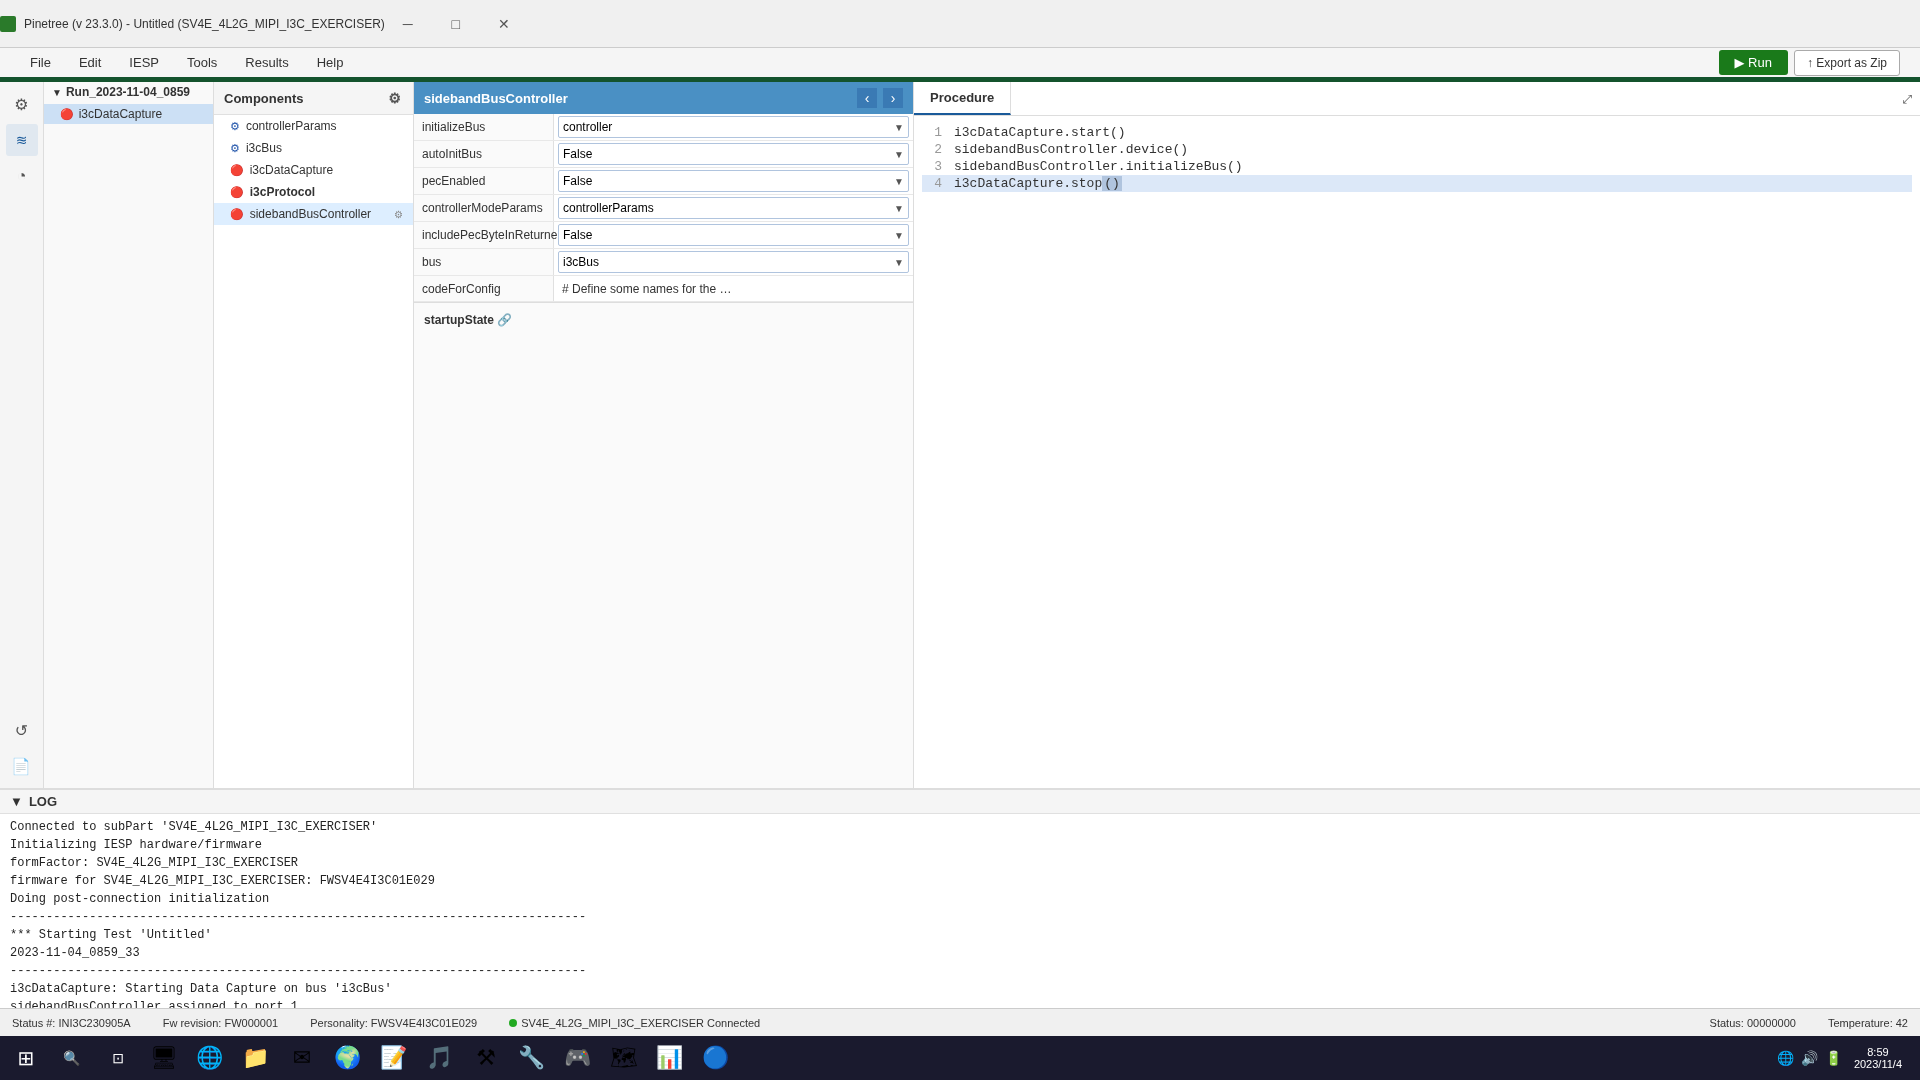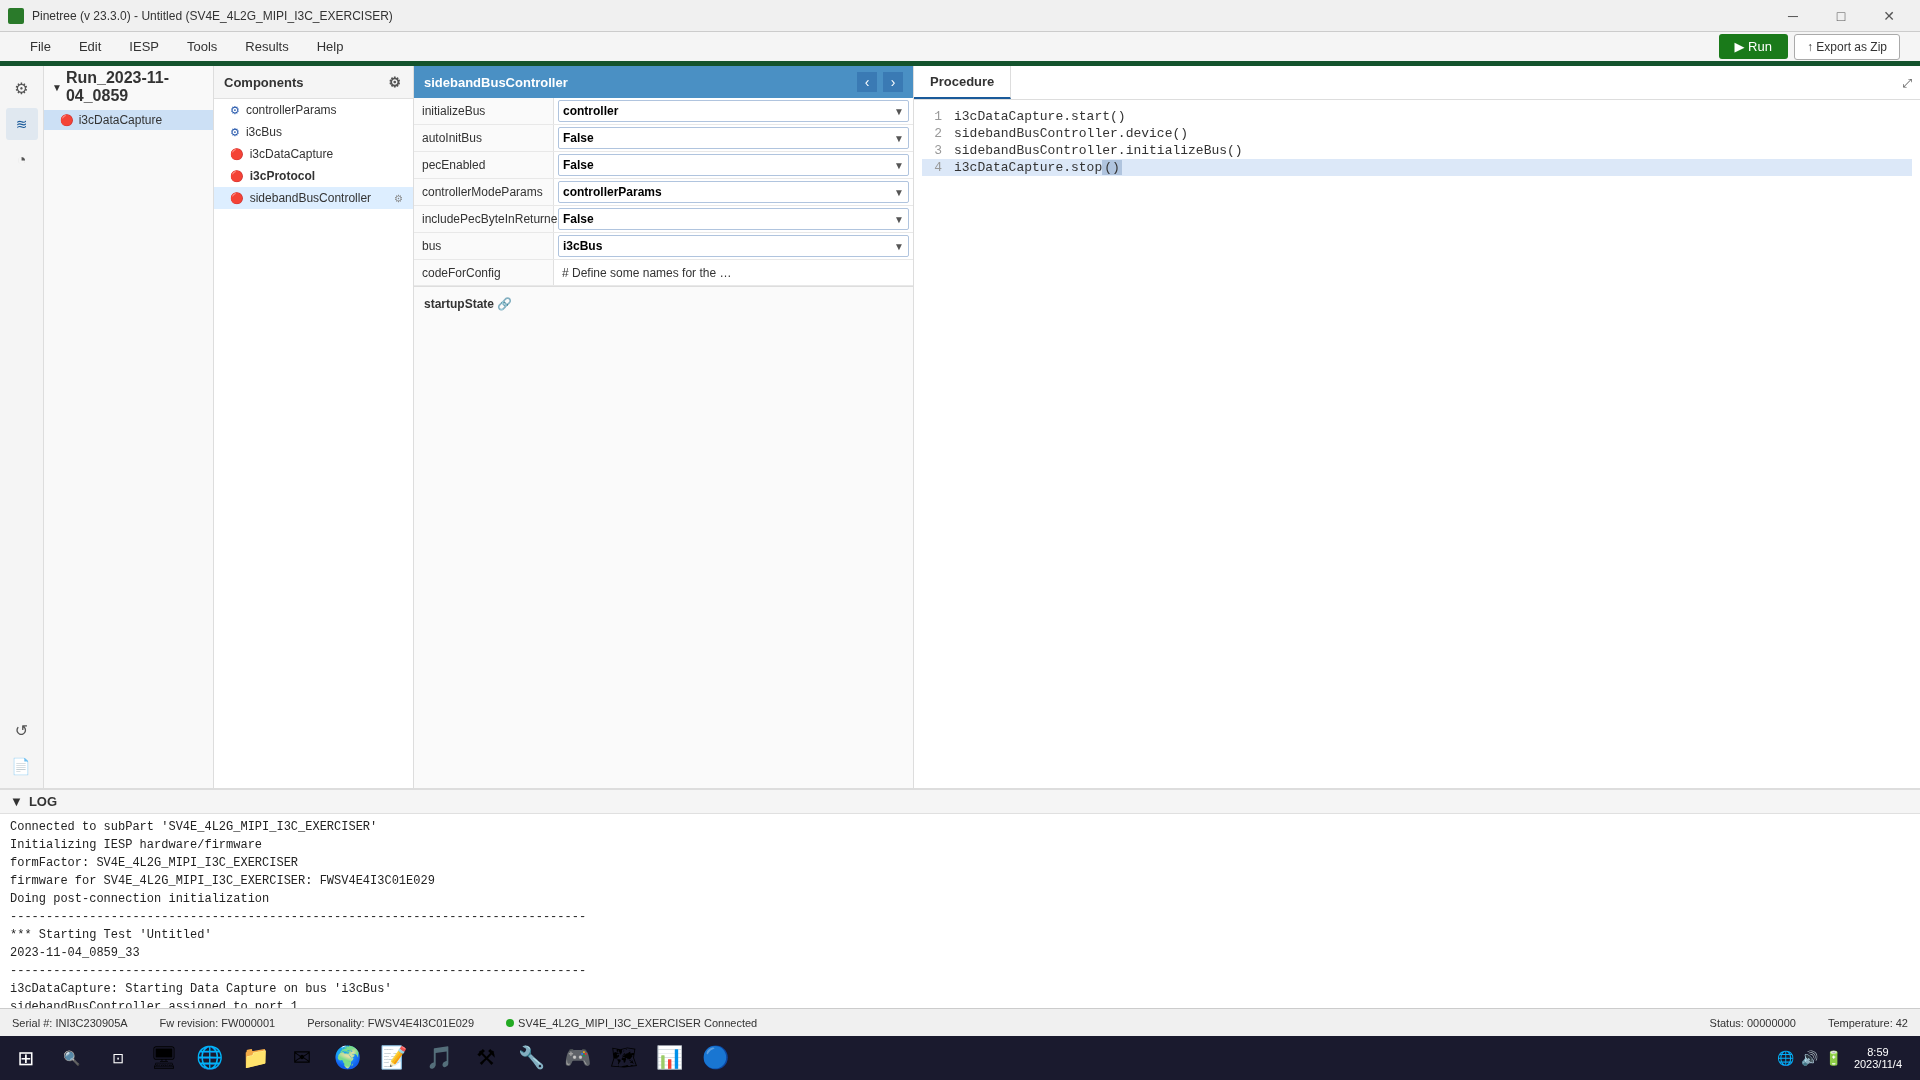--- a/index.html
+++ b/index.html
@@ -1,19 +1,19 @@
 <!DOCTYPE html>
 <html><head>
   <meta charset="utf-8">
   <style>
     * { box-sizing: border-box; margin: 0; padding: 0; }
     body { font-family: 'Segoe UI', Arial, sans-serif; font-size: 12px; background: #f0f0f0; width: 1920px; height: 1080px; overflow: hidden; display: flex; flex-direction: column; }
     
     
-    .title-bar { background: #f0f0f0; height: 32px; display: flex; align-items: center; justify-content: space-between; padding: 0 8px; border-bottom: 1px solid #ccc; }
+    .title-bar { background: #f0f0f0; height: 48px; display: flex; align-items: center; padding: 0 0; border-bottom: 1px solid #ccc; }
     .title-bar-left { display: flex; align-items: center; gap: 8px; }
     .title-bar-icon { width: 16px; height: 16px; background: #2a7a2a; border-radius: 2px; }
     .title-bar-text { font-size: 12px; color: #333; }
     .title-bar-controls { display: flex; gap: 2px; }
     .title-btn { width: 46px; height: 32px; border: none; background: transparent; cursor: pointer; display: flex; align-items: center; justify-content: center; font-size: 14px; color: #555; }
 
     
     .menu-bar { background: #f5f5f5; height: 34px; display: flex; align-items: center; padding: 0 20px; border-bottom: 5px solid #14532d; gap: 8px; }
     .menu-item { padding: 4px 10px; cursor: pointer; border-radius: 3px; font-size: 13px; color: #333; }
     .menu-bar-right { margin-left: auto; display: flex; align-items: center; gap: 6px; }
@@ -41,21 +41,21 @@
     .comp-item { padding: 4px 10px 4px 16px; cursor: pointer; display: flex; align-items: center; gap: 6px; font-size: 12px; color: #333; }
     .comp-item.selected { background: #ddeeff; }
 
     
     .properties-panel { flex: 1; background: white; border-right: 1px solid #ddd; display: flex; flex-direction: column; min-width: 350px; max-width: 500px; }
     .props-header { background: #4a90c4; color: white; padding: 6px 10px; font-size: 13px; font-weight: bold; display: flex; align-items: center; justify-content: space-between; }
     .props-table { flex: 0 0 auto; overflow-y: auto; }
     .prop-row { display: flex; border-bottom: 1px solid #e8e8e8; min-height: 26px; align-items: stretch; }
     .prop-name { width: 140px; padding: 4px 8px; font-size: 12px; color: #333; border-right: 1px solid #e0e0e0; display: flex; align-items: center; background: #fafafa; flex-shrink: 0; }
     .prop-value { flex: 1; display: flex; align-items: center; padding: 2px 4px; }
-    .prop-select { width: 100%; border: 1px solid #b0c4de; border-radius: 2px; padding: 2px 4px; font-size: 12px; background: white; display: flex; align-items: center; justify-content: center; cursor: pointer; height: 22px; font-weight: bold; }
+    .prop-select { width: 100%; border: 1px solid #b0c4de; border-radius: 2px; padding: 2px 4px; font-size: 12px; background: white; display: flex; align-items: center; justify-content: center; cursor: pointer; height: 22px; }
     .prop-select-text { flex: 1; }
     .prop-plain { padding: 2px 4px; font-size: 12px; color: #333; }
     .chevron { color: #555; font-size: 10px; }
     .desc-area { padding: 10px; border-top: 1px solid #ddd; background: #fafafa; font-size: 12px; color: #333; }
     .desc-title { font-weight: bold; margin-bottom: 6px; display: flex; align-items: center; gap: 4px; }
     .desc-body { line-height: 1.5; color: #444; }
     .nav-arrow { background: #e0e0e0; border: none; width: 20px; height: 20px; cursor: pointer; font-size: 14px; display: flex; align-items: center; justify-content: center; }
 
     
     .procedure-panel { flex: 1; background: white; display: flex; flex-direction: column; }
@@ -124,21 +124,21 @@
       <div class="sidebar-icon active" style="font-size:14px;">≋</div>
       <div class="sidebar-icon">◔</div>
       <div style="flex:1;"></div>
       <div class="sidebar-icon">↺</div>
       <div class="sidebar-icon">📄</div>
     </div>
 
     <div class="tree-panel">
       <div class="tree-group-header">
         <span style="font-size:10px;">▼</span>
-        <span style="font-size:16px; font-weight:bold;">Run_2023-11-04_0859</span>
+        <span style="font-size:12px; font-weight:bold;">Run_2023-11-04_0859</span>
       </div>
       <div class="tree-content">
         <div class="tree-item selected">
           <span style="color:#cc4400; font-size:11px;">🔴</span>
           <span>i3cDataCapture</span>
         </div>
       </div>
     </div>
 
     <div class="components-panel">
@@ -303,21 +303,21 @@
 No dynamic addresses were assigned during DAA
 Test finished
 Test took 0.8 seconds
 --------------------------------------------------------------------------------</pre>
     </div>
   </div>
 </div>
 
 <div class="status-bar">
   <div class="status-item">
-    <span>Serial #:</span>&nbsp;
+    <span>Status #:</span>&nbsp;
     <span>INI3C230905A</span>
   </div>
   <div class="status-item">
     <span>Fw revision:</span>&nbsp;
     <span>FW000001</span>
   </div>
   <div class="status-item">
     <span>Personality:</span>&nbsp;
     <span>FWSV4E4I3C01E029</span>
   </div>

